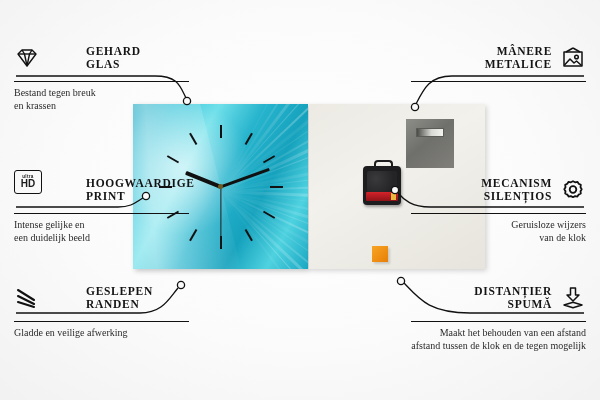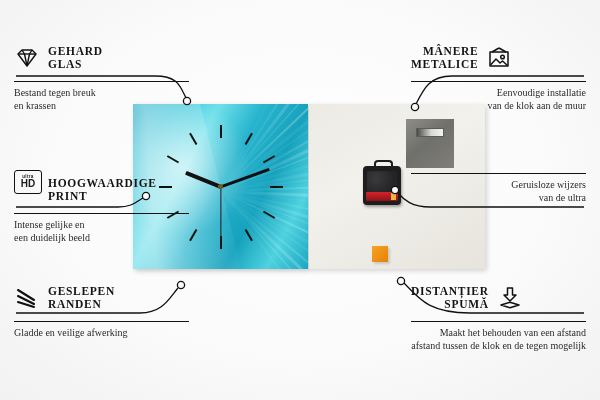--- a/index.html
+++ b/index.html
@@ -87,25 +87,25 @@
     position:absolute;left:63px;top:142px;width:16px;height:16px;
     background:linear-gradient(135deg,#f7a423,#e87f08);
     box-shadow:2px 2px 2px rgba(0,0,0,.14);
   }
 
   
   .callout{position:absolute;width:175px;}
   .callout .head{display:flex;align-items:center;gap:8px;}
   .callout .titles{
     font-size:11.5px;font-weight:bold;letter-spacing:.7px;line-height:13.5px;
-    text-transform:uppercase;color:#141414;
+    text-transform:uppercase;color:#141414;margin-left:38px;
   }
   .callout .rule{height:1.4px;background:#111;margin:3px 0 5px;}
   .callout .desc{font-size:10px;line-height:12.5px;color:#2b2b2b;}
-  .callout.right .head{flex-direction:row;}
+  .callout.right .head{flex-direction:row;justify-content:flex-end;}
   .callout.right .titles{text-align:right;}
   .callout.right .desc{text-align:right;}
   .ico{width:26px;height:40px;flex:0 0 26px;display:block;}
   .ico svg{display:block;width:100%;height:100%;}
 
   .hd-badge{
     width:26px;height:22px;border:1.6px solid #111;border-radius:3px;
     display:flex;flex-direction:column;align-items:center;justify-content:center;line-height:1;
   }
   .hd-badge .u{font-size:4.6px;letter-spacing:.3px;font-family:"Liberation Sans",sans-serif;font-weight:bold;}
@@ -293,31 +293,41 @@
             <g fill="none" stroke="#111" stroke-width="1.5" stroke-linejoin="round">
           <rect x="4" y="6" width="18" height="14"></rect>
               <path d="M13 2 L6 6 M13 2 L20 6"></path>
           <circle cx="16.5" cy="11" r="1.8"></circle>
               <path d="M4.5 19 L10 13 L14 17 L16.5 15 L21.5 19.5"></path>
         </g>
           </svg>
       </span>
     </div>
     <div class="rule"></div>
-    <div class="desc">
-      <div>Eenvoudige installatie</div>
-      <div>van de klok aan de muur</div>
-    </div>
   </div>
 
   <div class="callout right" id="c-mechanism">
+    <div class="head">
+      <div class="titles">
+        <div>MECANISM</div>
+        <div>SILENȚIOS</div>
+      </div>
+      <span class="ico">
+        <svg viewBox="0 0 26 24">
+            <g fill="none" stroke="#111" stroke-width="1.8" stroke-linejoin="round">
+          <path d="M13 3.2 l2.1 1.1 2.3-.5 1.3 2 2.1 1.1 -.3 2.3 1.2 2 -1.2 2 .3 2.3 -2.1 1.1 -1.3 2 -2.3-.5 -2.1 1.1 -2.1-1.1 -2.3 .5 -1.3-2 -2.1-1.1 .3-2.3 -1.2-2 1.2-2 -.3-2.3 2.1-1.1 1.3-2 2.3 .5 Z"></path>
+          <circle cx="13" cy="11.5" r="3.3"></circle>
+        </g>
+          </svg>
+      </span>
+    </div>
     <div class="rule"></div>
     <div class="desc">
       <div>Geruisloze wijzers</div>
-      <div>van de ultra</div>
+      <div>van de klok</div>
     </div>
   </div>
 
   <div class="callout right" id="c-spacer">
     <div class="head">
       <div class="titles">
         <div>DISTANȚIER</div>
         <div>SPUMĂ</div>
       </div>
       <span class="ico">

